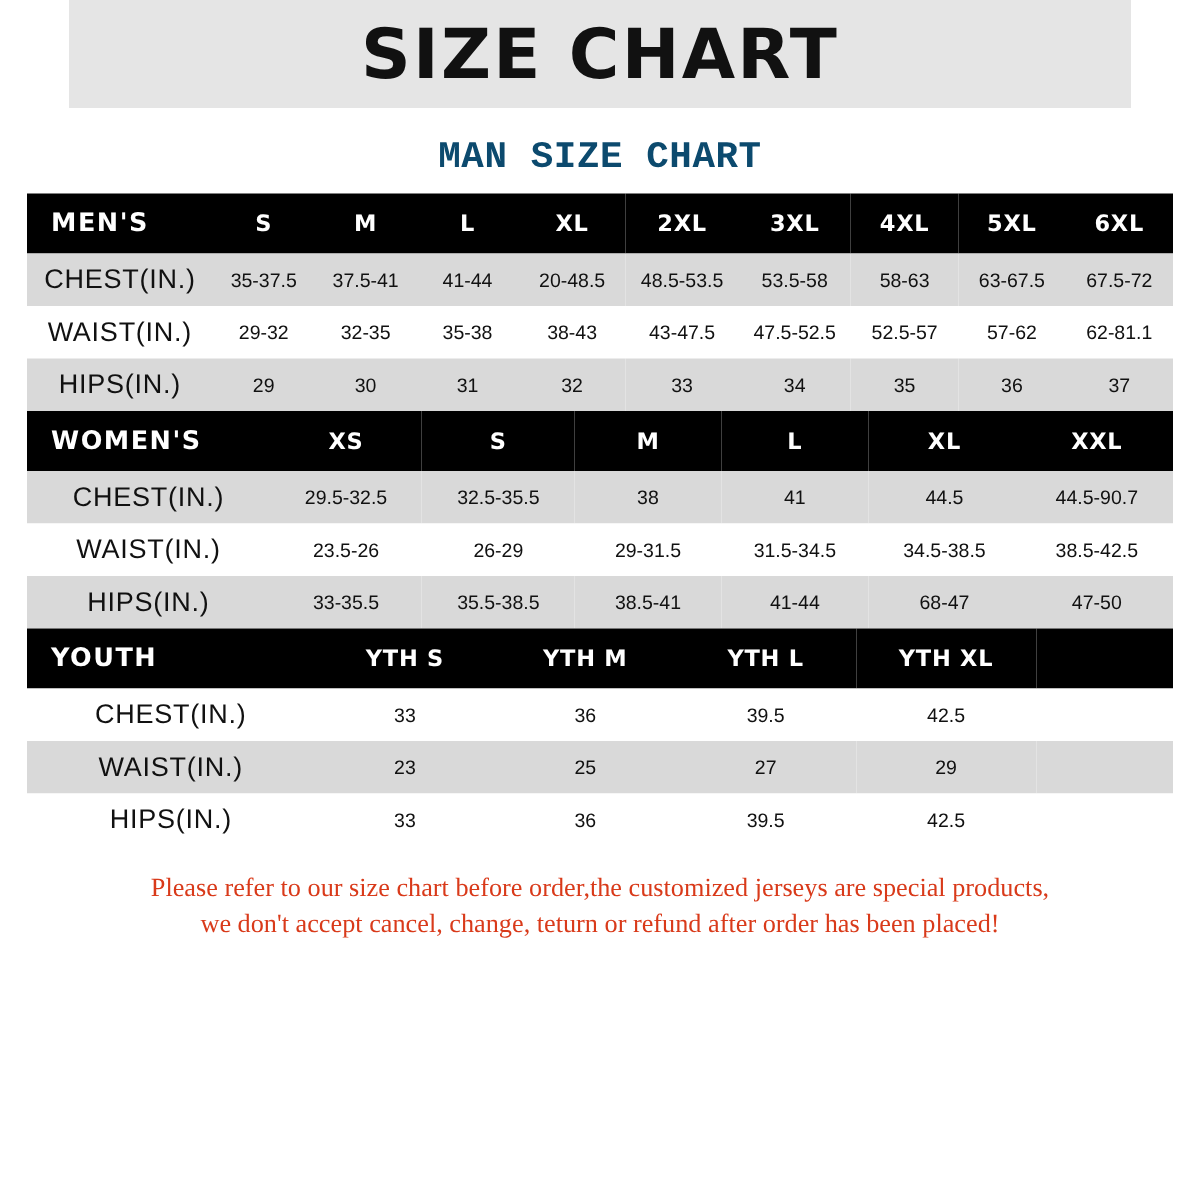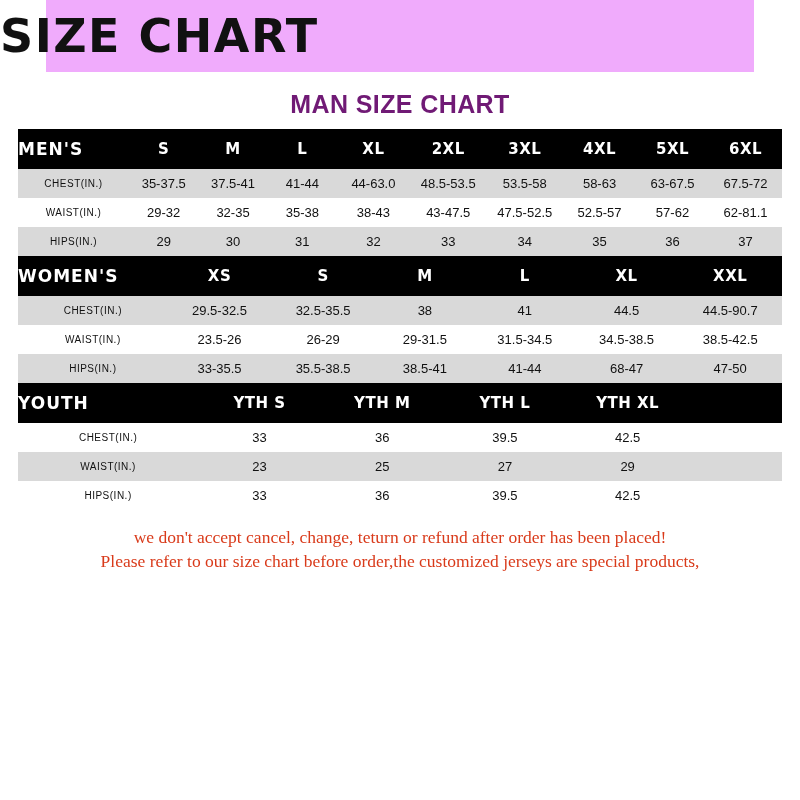--- a/index.html
+++ b/index.html
@@ -17,24 +17,24 @@
     position: relative;
     width: 800px;
     height: 800px;
     background: #ffffff;
     box-sizing: border-box;
   }
   
   .header-band {
     position: relative;
     height: 72px;
-    background: #f0abfc;
+    background: #e5e5e5;
     display: flex;
     align-items: center;
-    justify-content: flex-start;
+    justify-content: center;
     overflow: hidden;
   }
   .header-band .white-block-left {
     position: absolute;
     left: 0;
     top: 0;
     width: 46px;
     height: 72px;
     background: #ffffff;
   }
@@ -55,59 +55,59 @@
     color: #111111;
     z-index: 2;
     line-height: 72px;
   }
   .content {
     padding: 0 18px;
     box-sizing: border-box;
   }
   .section-title {
     text-align: center;
-    font-family: Liberation Sans, sans-serif;
+    font-family: Liberation Mono, monospace;
     font-weight: bold;
     font-size: 25px;
-    color: #701a75;
+    color: #0c4a6e;
     letter-spacing: 0.4px;
     margin: 18px 0 10px 0;
   }
   table.size-table {
     width: 100%;
     border-collapse: collapse;
     table-layout: fixed;
   }
   table.size-table thead th {
     background: #000000;
     color: #ffffff;
     font-family: "DejaVu Sans", sans-serif;
     font-weight: bold;
     font-size: 15px;
     padding: 10px 2px;
     text-align: center;
     letter-spacing: 0.5px;
   }
   table.size-table thead th.rowlabel {
     text-align: left;
-    padding-left: 0;
+    padding-left: 16px;
     font-size: 17px;
     letter-spacing: 1px;
   }
   table.size-table tbody td {
     font-family: "Liberation Sans", sans-serif;
     font-size: 13px;
     color: #111111;
     text-align: center;
     padding: 7px 2px;
   }
   table.size-table tbody td.rowlabel {
     text-align: center;
     letter-spacing: 0.5px;
-    font-size: 10px;
+    font-size: 18px;
   }
   table.size-table tbody tr.alt td {
     background: #d9d9d9;
   }
   table.size-table tbody tr.plain td {
     background: #ffffff;
   }
   
   .women thead th {
     font-size: 17px;
@@ -171,21 +171,21 @@
           <th style="width:9.5%">5XL</th>
           <th style="width:9.5%">6XL</th>
         </tr>
       </thead>
       <tbody>
         <tr class="alt">
           <td class="rowlabel">CHEST(IN.)</td>
           <td>35-37.5</td>
           <td>37.5-41</td>
           <td>41-44</td>
-          <td>44-63.0</td>
+          <td>20-48.5</td>
           <td>48.5-53.5</td>
           <td>53.5-58</td>
           <td>58-63</td>
           <td>63-67.5</td>
           <td>67.5-72</td>
         </tr>
         <tr class="plain">
           <td class="rowlabel">WAIST(IN.)</td>
           <td>29-32</td>
           <td>32-35</td>
@@ -288,18 +288,18 @@
           <td>33</td>
           <td>36</td>
           <td>39.5</td>
           <td>42.5</td>
           <td></td>
         </tr>
       </tbody>
     </table>
 
     <div class="footer-note">
+      <div>Please refer to our size chart before order,the customized jerseys are special products,</div>
       <div>we don't accept cancel, change, teturn or refund after order has been placed!</div>
-      <div>Please refer to our size chart before order,the customized jerseys are special products,</div>
     </div>
 
   </div>
 </div>
 
 </body></html>

